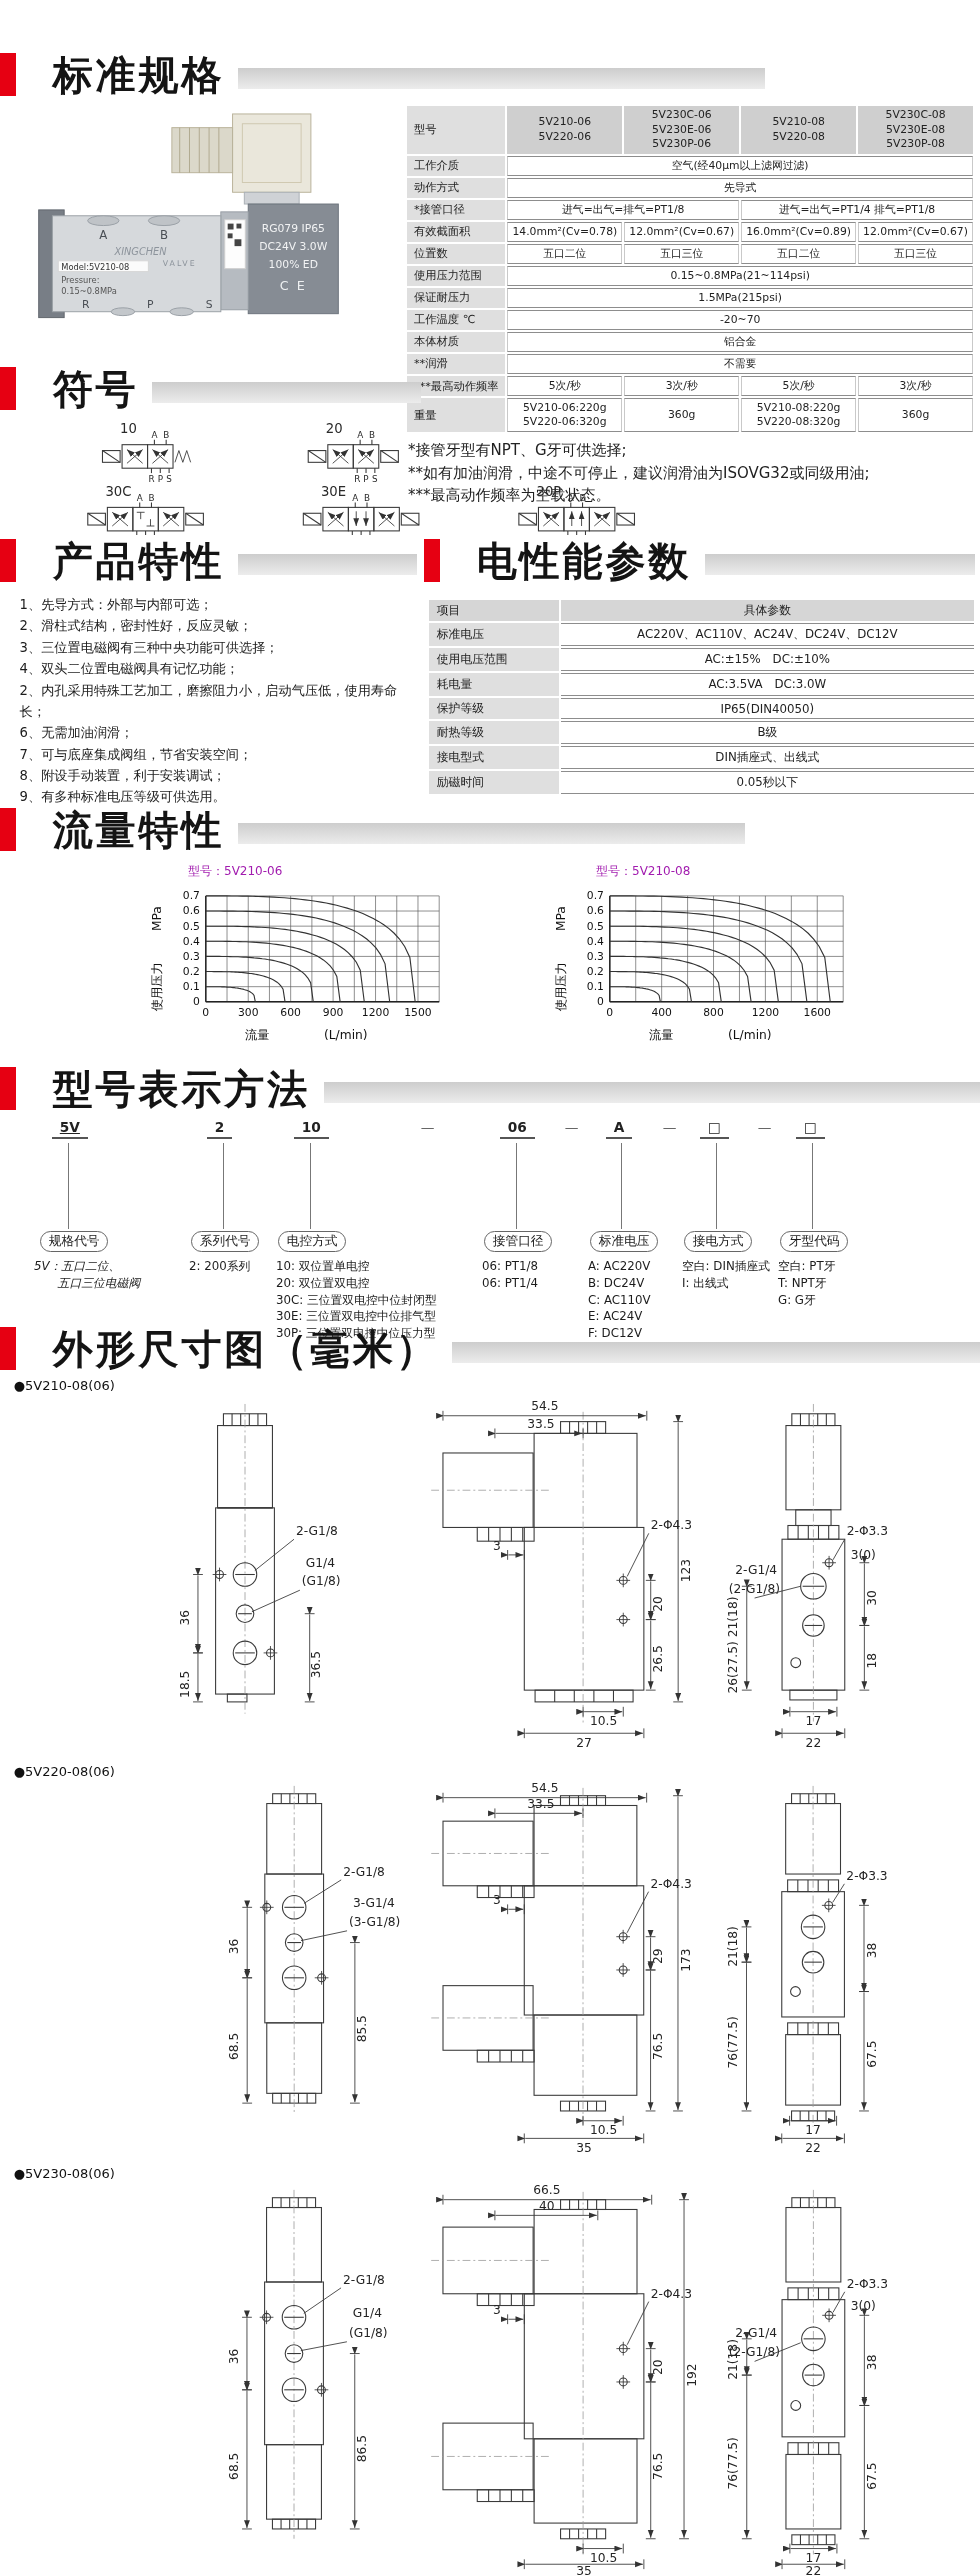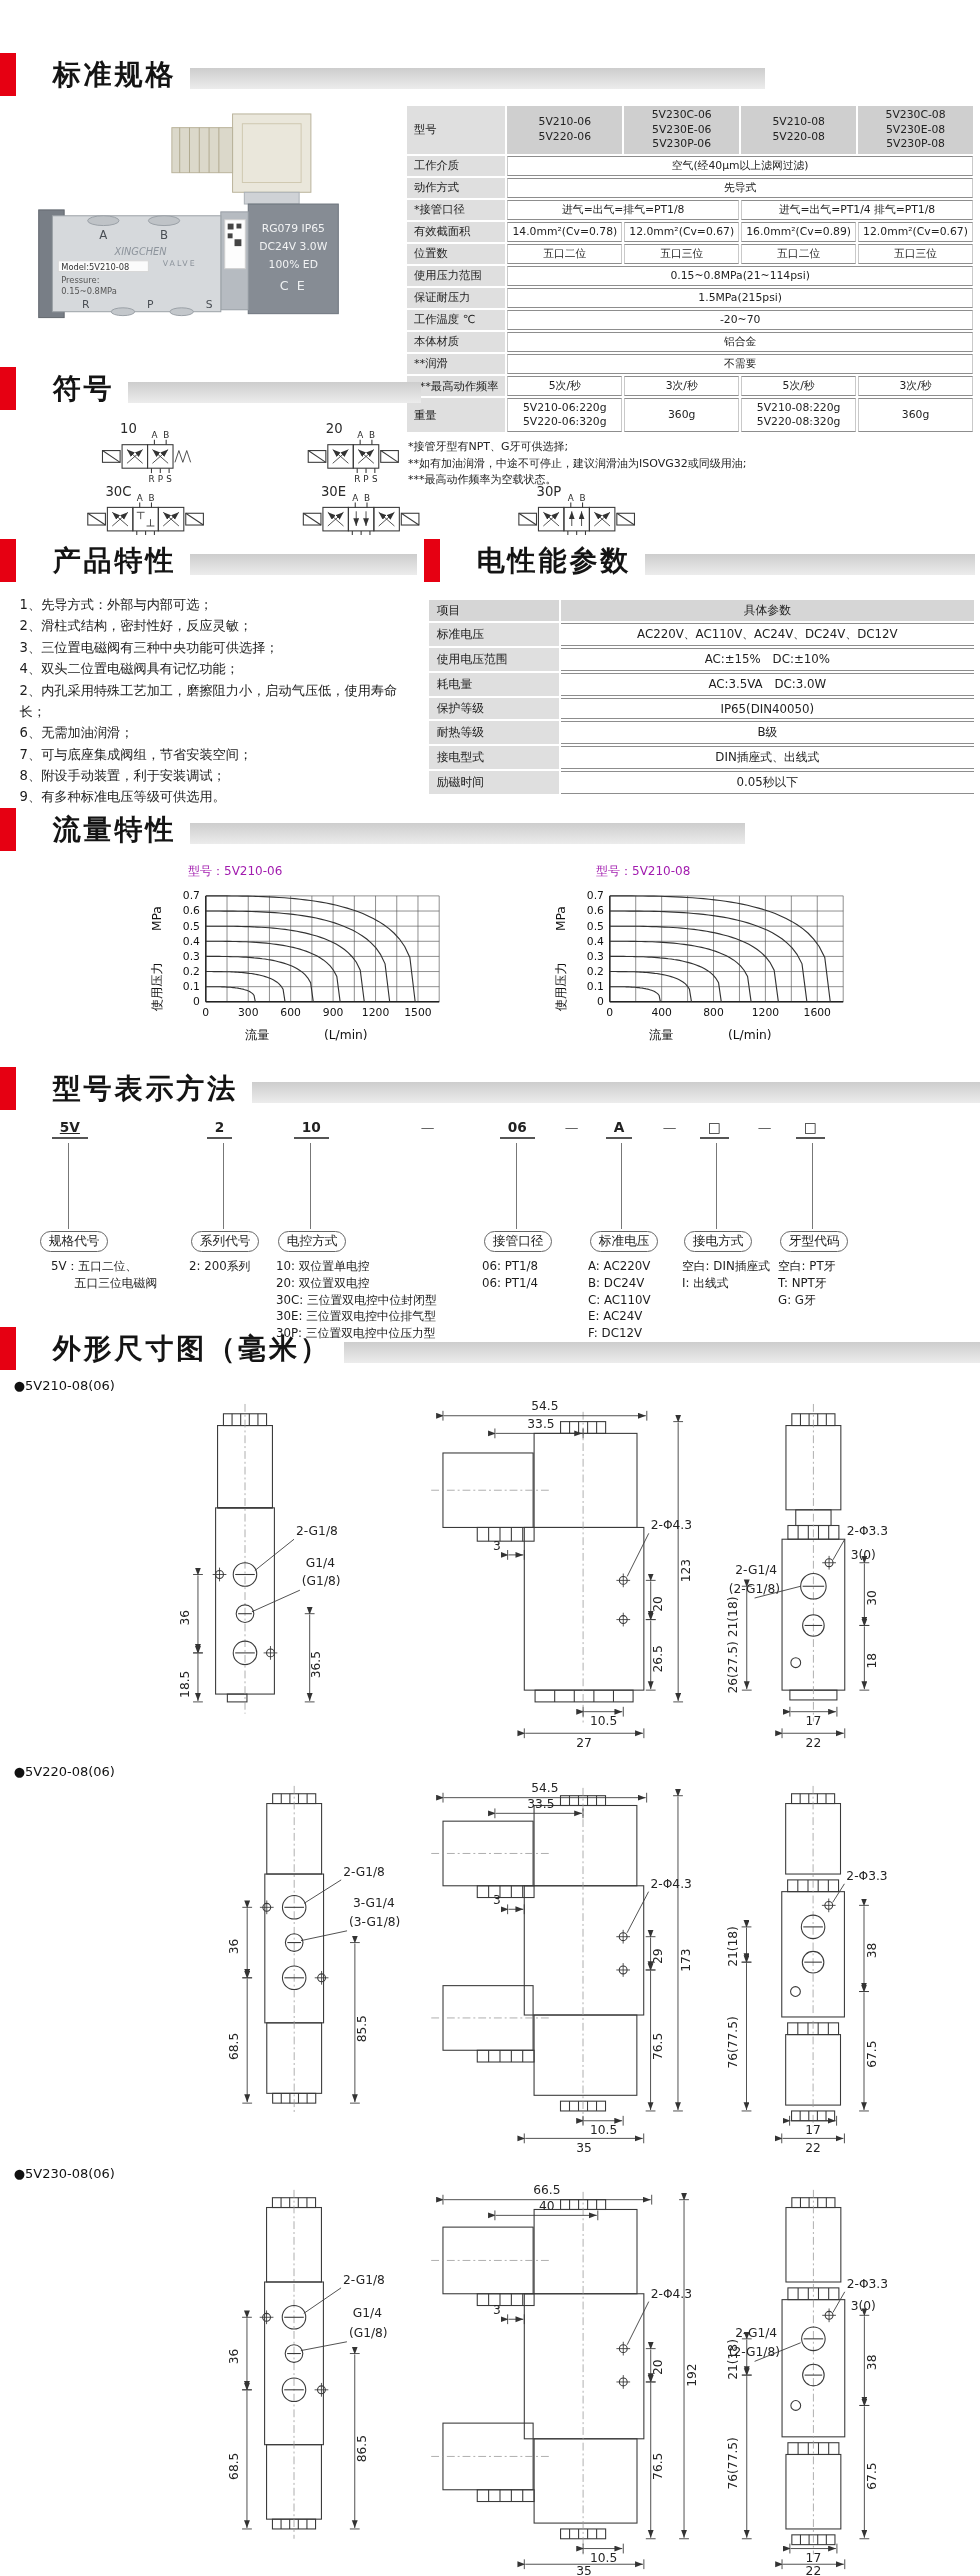--- a/index.html
+++ b/index.html
@@ -2,30 +2,30 @@
 <html><head>
 <meta charset="utf-8">
 <style>
   html,body{margin:0;padding:0;background:#fff}
   body{width:980px;font-family:"DejaVu Sans","Liberation Sans",sans-serif;color:#222}
   .page{position:relative;width:980px;height:2576px;background:#fff;overflow:hidden}
   .abs{position:absolute}
   
   .sec-head{position:absolute;left:0;display:flex;align-items:center;height:47px}
   .red-block{width:15.7px;height:43px;background:#e60012;flex:0 0 auto}
-  .sec-title{font-size:28px;font-weight:900;color:#141414;margin:0 13.7px 0 37px;letter-spacing:2.9px;line-height:1;white-space:nowrap}
+  .sec-title{font-size:40px;font-weight:900;color:#141414;margin:0 13.7px 0 37px;letter-spacing:2.9px;line-height:1;white-space:nowrap}
   .grad-bar{height:21.6px;margin-top:7.8px;background:linear-gradient(180deg,#cdcdcd,#ececec);flex:1}
   
   table{border-collapse:separate;border-spacing:2.9px 2.9px}
   .spec{width:570px;font-size:10.8px}
   .spec td{padding:2px 2.9px;vertical-align:middle}
   .spec .lbl{background:#dfdfdf;text-align:left;width:116px;padding-left:6.9px;font-size:11.3px}
   .spec .hdr{background:#cfcfcf;text-align:center;line-height:1.35}
   .spec .val{border-top:1px solid #8d8d8d;border-bottom:1px solid #8d8d8d;border-left:1px solid #c9c9c9;border-right:1px solid #c9c9c9;text-align:center;line-height:1.3}
-  .footnotes{font-size:11px;line-height:1.5;color:#222}
+  .footnotes{font-size:15px;line-height:1.5;color:#222}
   
   .elec{width:549px;font-size:11.8px}
   .elec td{padding:2.5px 3.9px}
   .elec .elbl{background:#dfdfdf;width:118px;padding-left:7.8px;font-size:11.8px}
   .elec .eval{border-top:1px solid #8d8d8d;border-bottom:1px solid #8d8d8d;text-align:center}
   .elec .ehdr{background:#d6d6d6}
   .elec .ehdr2{background:#d6d6d6;text-align:center;border:none}
   
   .features{list-style:none;margin:0;padding:0;font-size:13.2px;line-height:1.62;color:#1c1c1c}
   
@@ -476,21 +476,21 @@
 
   <div class="sec-head" style="top:1065px;width:980px">
     <div class="red-block"></div>
     <h1 class="sec-title">型号表示方法</h1>
     <div class="grad-bar"></div>
   </div>
   <div class="abs" style="left:0;top:1119px;width:980px;height:204px" id="model-diagram">
       <div class="mcode" style="left: 52px; text-decoration: underline;">5V</div>
       <div class="mline" style="left: 68px;"></div>
       <div class="mbox" style="left: 40px;">规格代号</div>
-      <div class="mdesc" style="left: 51px;">5V：五口二位、
+      <div class="mdesc" style="left: 34px; font-style: italic;">5V：五口二位、
 　　五口三位电磁阀</div>
       <div class="mcode" style="left: 207px;">2</div>
       <div class="mline" style="left: 223px;"></div>
       <div class="mbox" style="left: 191px;">系列代号</div>
       <div class="mdesc" style="left: 189px;">2: 200系列</div>
       <div class="mcode" style="left: 294px;">10</div>
       <div class="mline" style="left: 310px;"></div>
       <div class="mbox" style="left: 278px;">电控方式</div>
       <div class="mdesc" style="left: 276px;">10: 双位置单电控
 20: 双位置双电控

